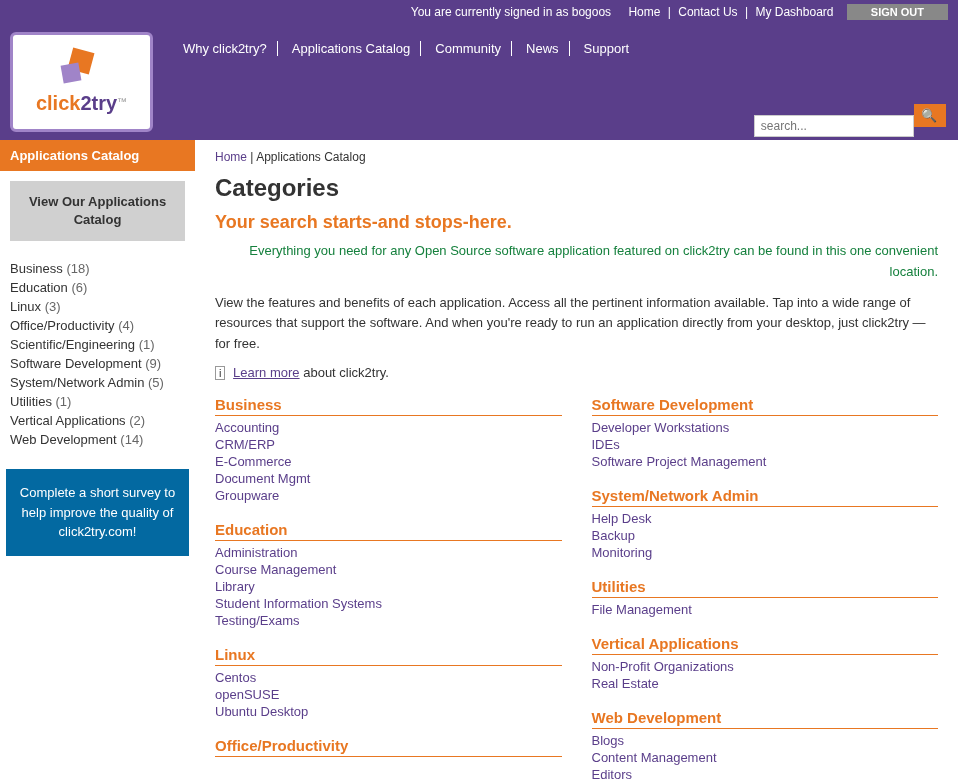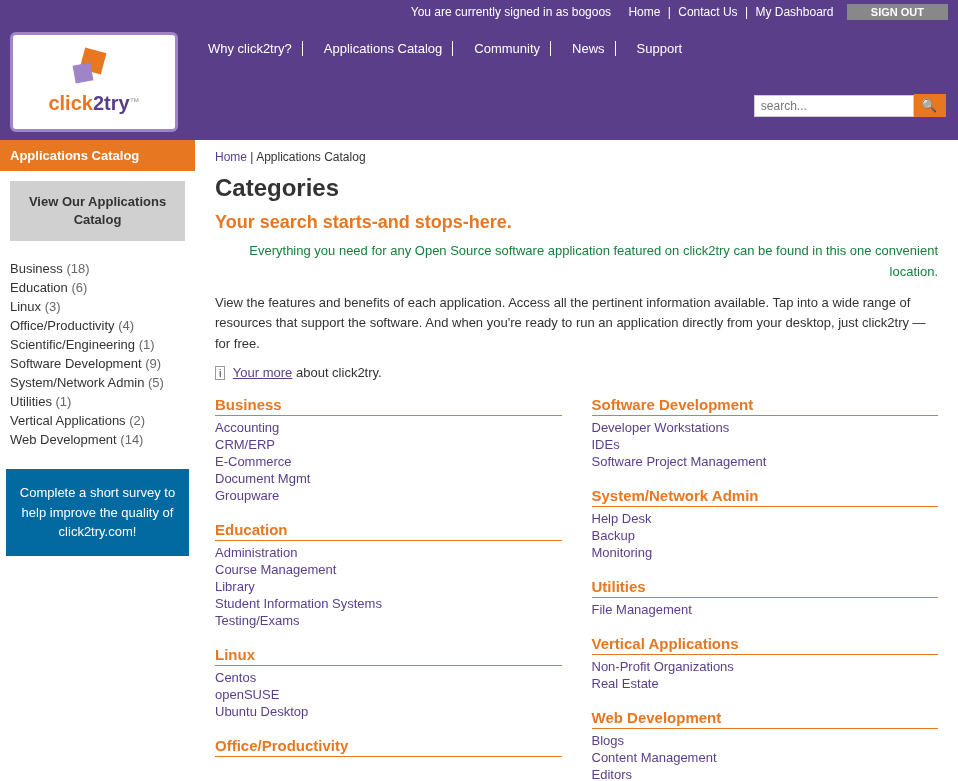--- a/index.html
+++ b/index.html
@@ -22,21 +22,21 @@
       font-size: 11px;
       cursor: pointer;
       font-weight: bold;
       margin-left: 6px;
     }
     #logo-area {
       background: #fff;
       border: 3px solid #a084c8;
       border-radius: 6px;
       margin: 8px 10px;
-      width: 168px;
+      width: 143px;
       height: 100px;
       display: flex;
       align-items: center;
       justify-content: center;
       flex-shrink: 0;
     }
     #logo-icon {
       display: inline-block;
       width: 40px;
       height: 40px;
@@ -65,21 +65,21 @@
       align-items: center;
       padding: 0 10px;
       height: 38px;
       flex: 1;
       flex-direction: column;
       justify-content: flex-end;
     }
     #nav-links {
       display: flex;
       align-items: center;
-      gap: 11px;
+      gap: 4px;
       width: 100%;
       margin-bottom: 6px;
     }
     #nav-links a {
       color: #fff;
       text-decoration: none;
       font-size: 13px;
       padding: 0 10px;
       border-right: 1px solid #fff;
     }
@@ -90,20 +90,21 @@
       position: absolute;
       right: 12px;
       top: 70px;
     }
     #search-input {
       width: 160px;
       padding: 3px 6px;
       border: 1px solid #ccc;
       font-size: 12px;
       color: #404040;
+      margin-top: 21px;
     }
     #search-btn {
       background: #e87722;
       border: none;
       color: #fff;
       padding: 4px 8px;
       cursor: pointer;
       font-size: 13px;
     }
 
@@ -318,21 +319,21 @@
       <a href="#">Home</a>
       <span> | </span>
       <span>Applications Catalog</span>
     </div>
     <h1 id="page-title">Categories</h1>
     <p id="tagline">Your search starts-and stops-here.</p>
     <p id="intro-text" style="margin-bottom:10px;">Everything you need for any Open Source software application featured on click2try can be found in this one convenient location.</p>
     <p id="intro-text2" style="margin-bottom:10px; line-height:1.6;">View the features and benefits of each application. Access all the pertinent information available. Tap into a wide range of resources that support the software. And when you're ready to run an application directly from your desktop, just click2try — for free.</p>
     <p id="learn-more-text">
       <span style="font-size:11px; border:1px solid #999; padding:0 3px; margin-right:4px;">i</span>
-      <a href="#" style="color:#5a3e8a;">Your more</a>
+      <a href="#" style="color:#5a3e8a;">Learn more</a>
       <span> about click2try.</span>
     </p>
 
     <div id="categories-grid">
 
     <div>
           <div class="cat-section">
             <div class="cat-title">Business</div>
             <ul class="cat-items">
               <li><a href="#">Accounting</a></li>

